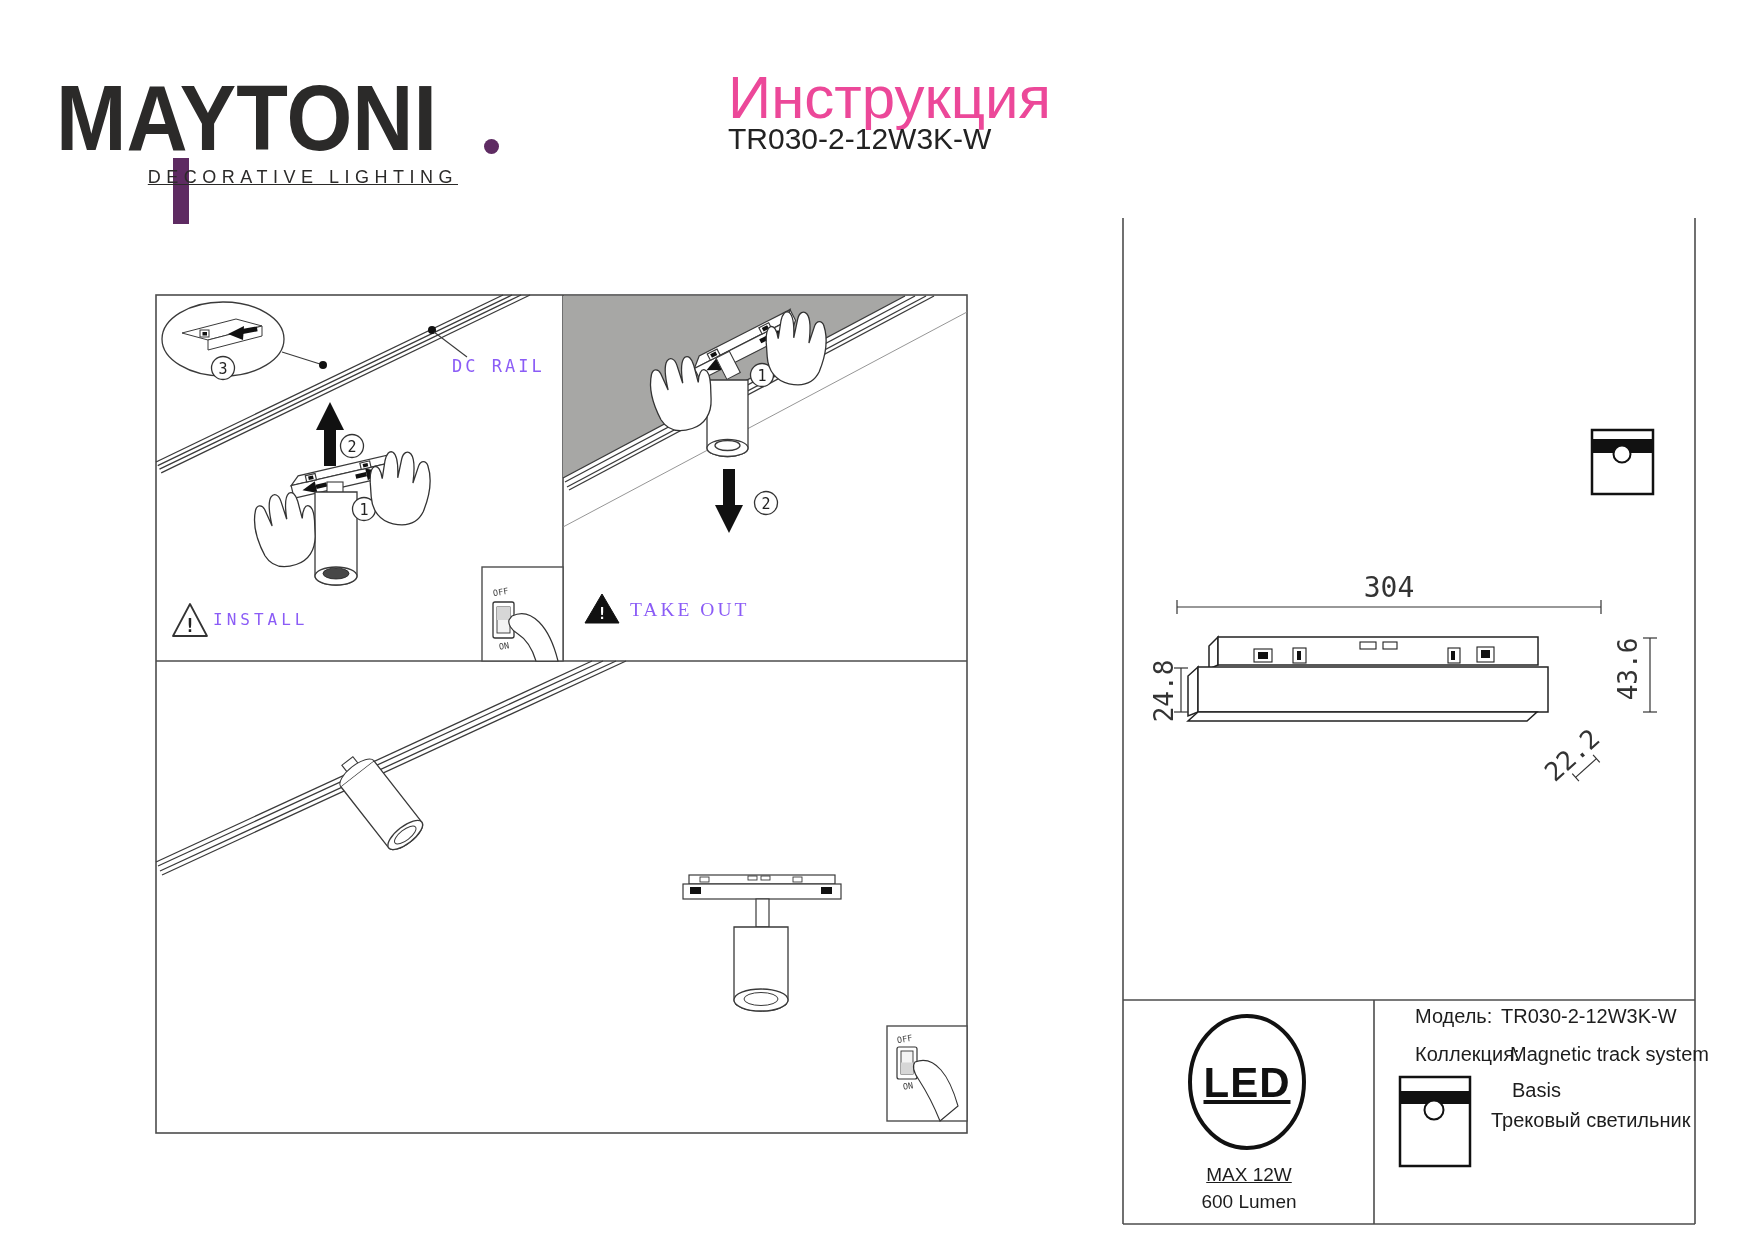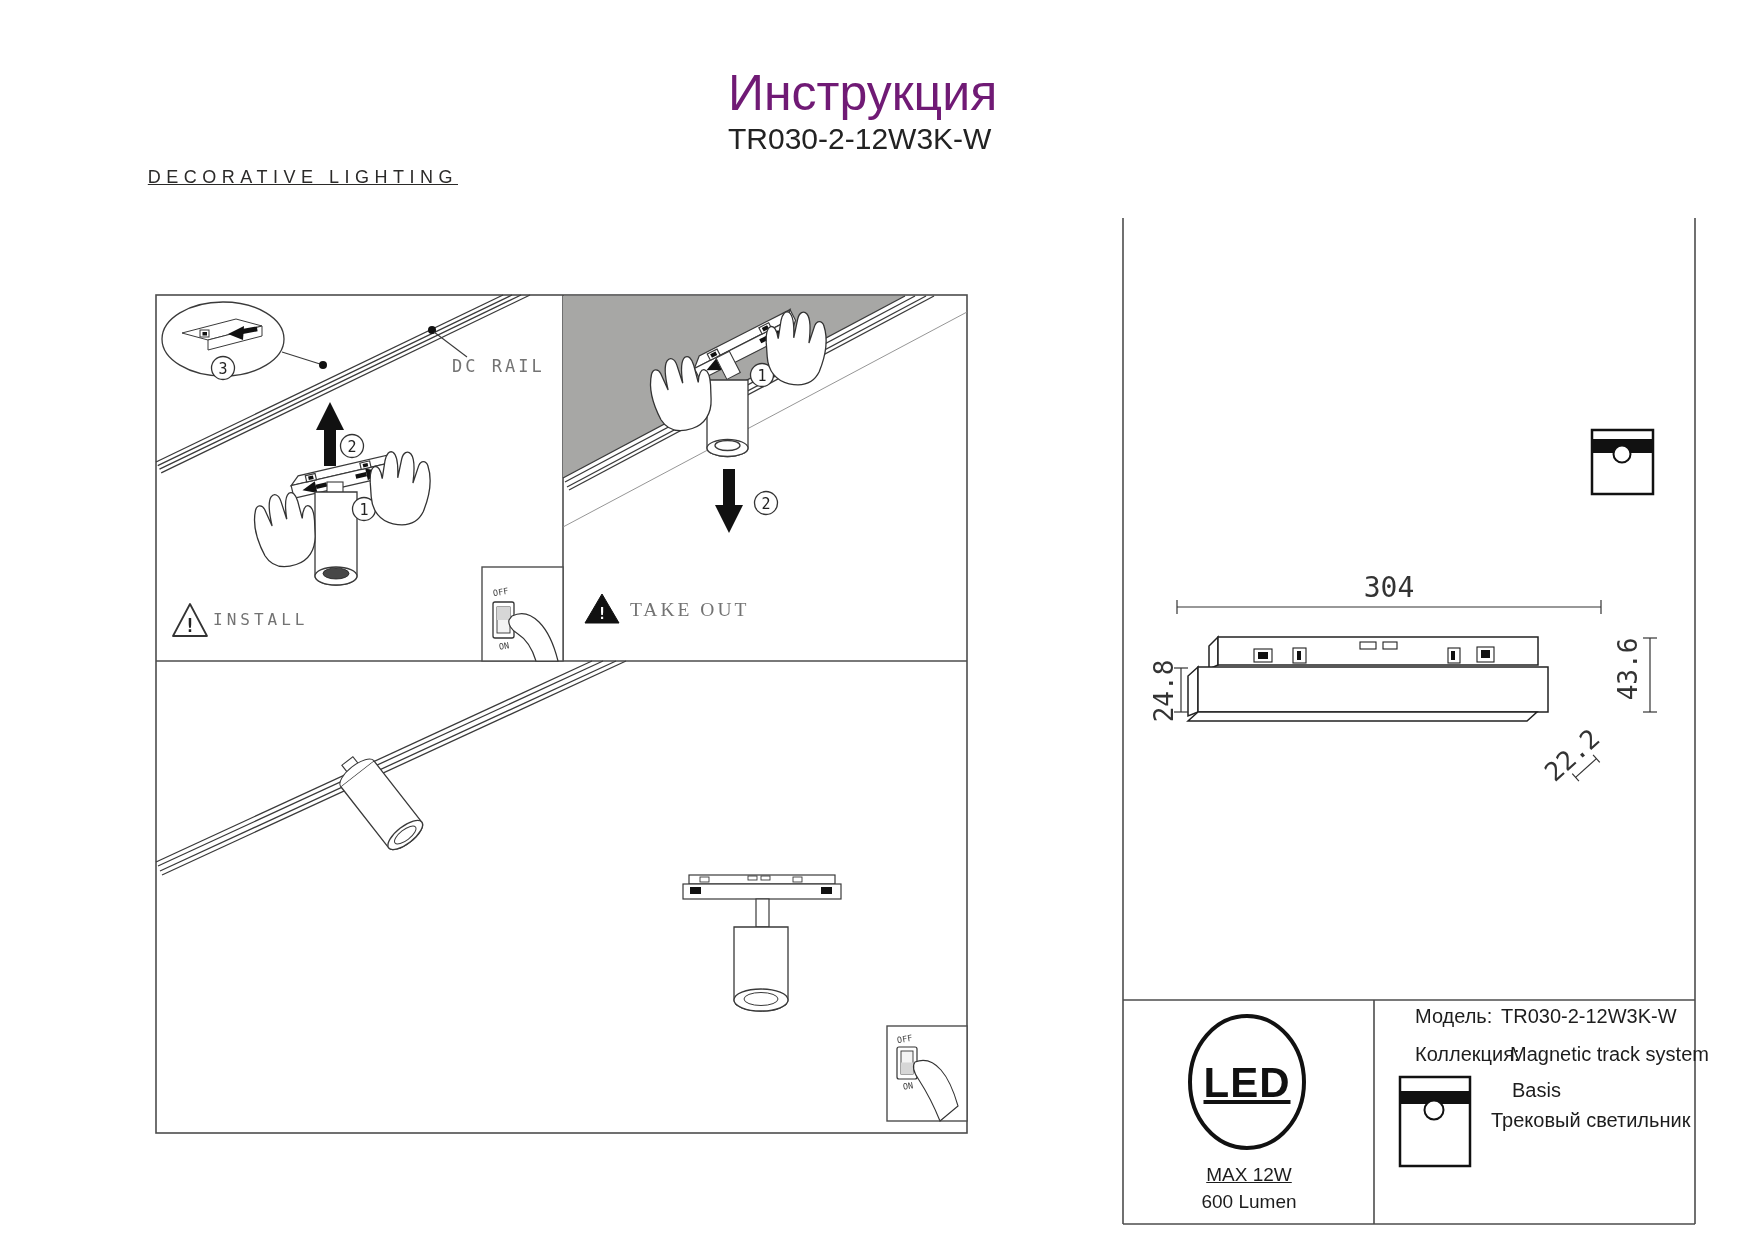--- a/index.html
+++ b/index.html
@@ -1,27 +1,27 @@
 <!DOCTYPE html>
 <html><head>
 <meta charset="utf-8">
 <style>
   html,body{margin:0;padding:0;background:#ffffff;}
   #page{position:relative;width:1754px;height:1241px;background:#fff;overflow:hidden;
         font-family:"Liberation Sans",sans-serif;color:#2b2a29;}
   .t{position:absolute;white-space:nowrap;line-height:1;}
-  .mono{font-family:"DejaVu Sans Mono",monospace;color:#737373;}
+  .mono{font-family:"DejaVu Sans Mono",monospace;color:#8b5cf6;}
   svg{position:absolute;left:0;top:0;}
   .brand-wrap{position:absolute;left:56px;top:66px;width:420px;height:120px;}
   .brand{font-size:92px;font-weight:bold;letter-spacing:0px;color:#2b2a29;
          transform:scaleX(0.92);transform-origin:left top;display:inline-block;}
   .accent-bar{position:absolute;background:#5e2b62;}
   .accent-dot{position:absolute;background:#5e2b62;border-radius:50%;}
   .tagline{font-size:18px;letter-spacing:5.5px;color:#2b2a29;width:402px;text-align:right;text-decoration:underline;}
-  .title{font-size:50px;color:#701a75;}
+  .title{font-size:60px;color:#ec4899;}
   .subtitle{font-size:30px;color:#222;}
   .dim{font-size:26px;color:#333;}
   .rot90{transform:rotate(-90deg);transform-origin:center center;text-align:center;}
   .rot45{transform:rotate(-42deg);transform-origin:center center;text-align:center;}
   .tinysw{font-size:8.5px;transform:rotate(-10deg);color:#444;}
   .tbl{font-size:20px;color:#1d1d1d;margin-left:15px;}
   .led{font-size:42px;font-weight:800;letter-spacing:1px;width:114px;text-align:center;color:#111;}
   .badge-sub{font-size:19px;width:130px;text-align:center;color:#1d1d1d;}
 </style>
 </head>
@@ -281,20 +281,25 @@
 
     <ellipse cx="1247" cy="1082" rx="57" ry="66" fill="#fff" stroke="#111" stroke-width="4"></ellipse>
 
     <g>
       <rect x="1400" y="1077" width="70" height="89" fill="#fff" stroke="#111" stroke-width="2.5"></rect>
       <rect x="1400" y="1091" width="70" height="13" fill="#111"></rect>
       <circle cx="1434" cy="1110" r="9.5" fill="#fff" stroke="#111" stroke-width="2"></circle>
     </g>
   </svg>
 
+  <div class="brand-wrap">
+    <span class="brand">MAYTONI</span>
+    <div class="accent-bar" style="left:117px;top:92px;width:16px;height:66px;"></div>
+    <div class="accent-dot" style="left:428px;top:73px;width:15px;height:15px;"></div>
+  </div>
   <div class="t tagline" style="left:56px;top:168px;">DECORATIVE LIGHTING</div>
 
   <div class="t title" style="left:728px;top:68px;">Инструкция</div>
   <div class="t subtitle" style="left:728px;top:124px;">TR030-2-12W3K-W</div>
 
   <div class="t mono" style="left:452px;top:358px;font-size:17px;letter-spacing:3px;">DC RAIL</div>
   <div class="t mono" style="left:213px;top:612px;font-size:16px;letter-spacing:4px;">INSTALL</div>
   <div class="t mono" style="left:630px;top:600px;font-size:19.5px;letter-spacing:3px;font-family:Liberation Serif, serif;">TAKE OUT</div>
 
   <div class="t mono tinysw" style="left:493px;top:588px;">OFF</div>

